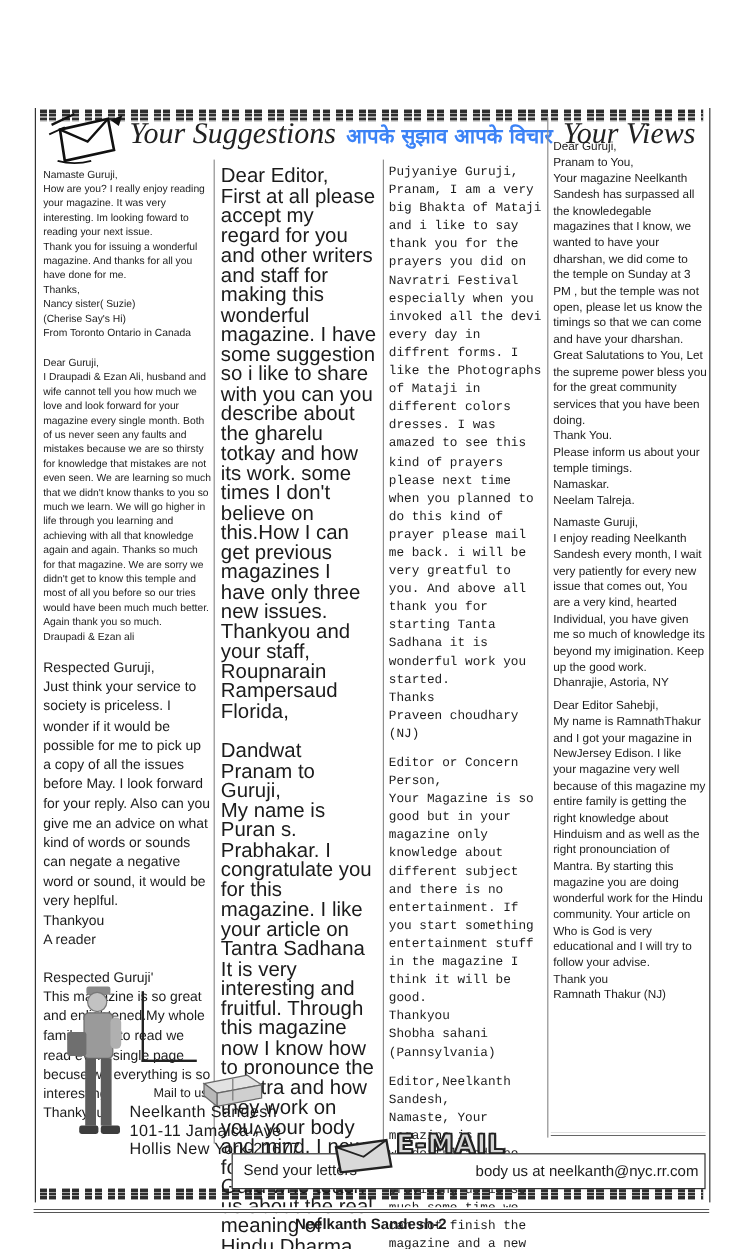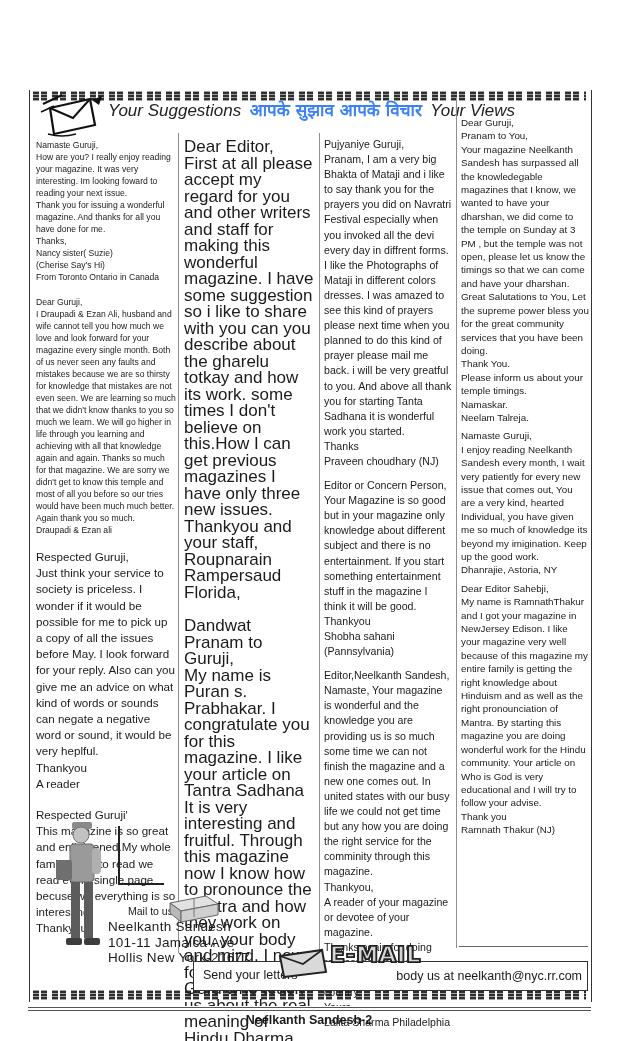--- a/index.html
+++ b/index.html
@@ -11,30 +11,30 @@
   .trim{position:absolute;left:33px;width:553px;height:10px;
     background:
       repeating-linear-gradient(0deg, rgba(255,255,255,.55) 0 1px, transparent 1px 3px),
       repeating-linear-gradient(90deg,#2e2e2e 0 6px,#fff 6px 8px,#2e2e2e 8px 14px,#fff 14px 19px);}
   .trim-top{top:91px;}
   .trim-bottom{top:990px;}
   
   .header{position:absolute;left:40px;top:96px;width:420px;height:40px;white-space:nowrap;}
   .env{position:absolute;left:0;top:-4px;}
   .titles{position:absolute;left:68px;top:2px;}
-  .t-script{font-family:Liberation Sans, sans-serif;font-style:italic;font-size:17px;color:#222;}
+  .t-script{font-family:Liberation Serif, serif;font-style:italic;font-size:25px;color:#222;}
   .t-dev{font-family:"DejaVu Sans",sans-serif;font-weight:bold;font-size:17px;color:#3b82f6;padding:0 4px;}
   
   .sep{position:absolute;width:0;border-left:1px solid #8f8f8f;}
   .col{position:absolute;}
   .blk{margin:0 0 13px 0;white-space:pre-line;}
   .s{font-size:8.6px;line-height:12px;}
   .l{font-size:11.6px;line-height:16.2px;margin-bottom:15px;}
   .c2{font-size:17px;line-height:16.5px;margin-bottom:17px;}
-  .c3{font-size:10.6px;line-height:15.1px;margin-bottom:9px;}
+  .c3{font-size:10.6px;line-height:15.1px;margin-bottom:9px;font-family:Liberation Mono, monospace;}
   .c4{font-size:9.8px;line-height:13.4px;margin-bottom:5px;}
   
   .corner-l{position:absolute;left:118px;top:826px;width:44px;height:57px;
             border-left:2px solid #222;border-bottom:2px solid #222;}
   .mailto{position:absolute;left:128px;top:905px;font-size:10.5px;}
   .address{position:absolute;left:108px;top:919px;font-size:13.5px;line-height:15.5px;letter-spacing:.3px;}
   .address span{display:block;}
   .sendbox{position:absolute;left:193px;top:961px;width:395px;height:30px;
            border:1.5px solid #333;background:#fff;box-sizing:border-box;}
   .send-label{position:absolute;left:9px;top:6px;font-size:12.5px;}

